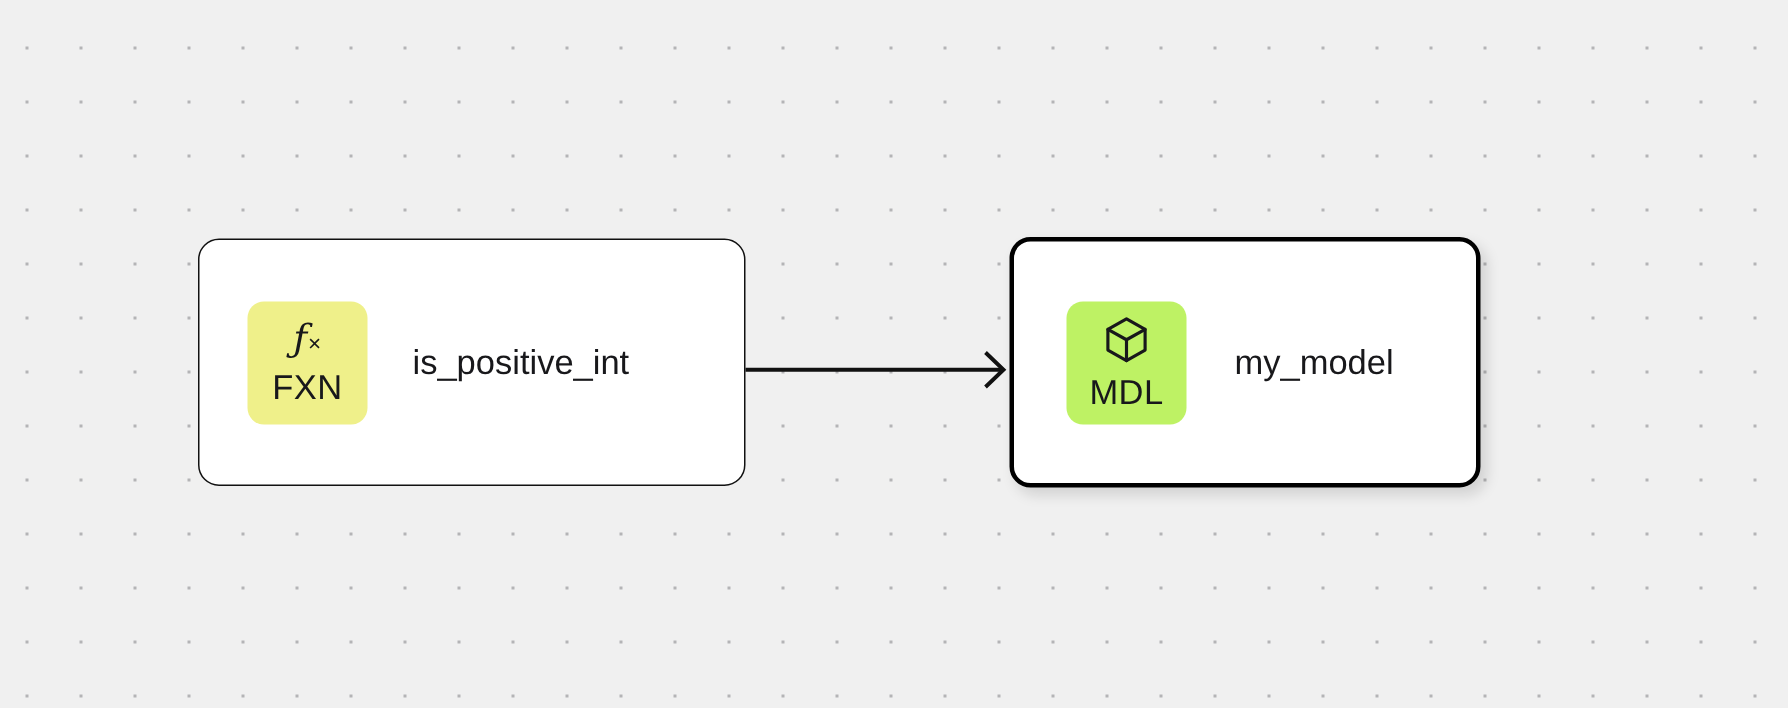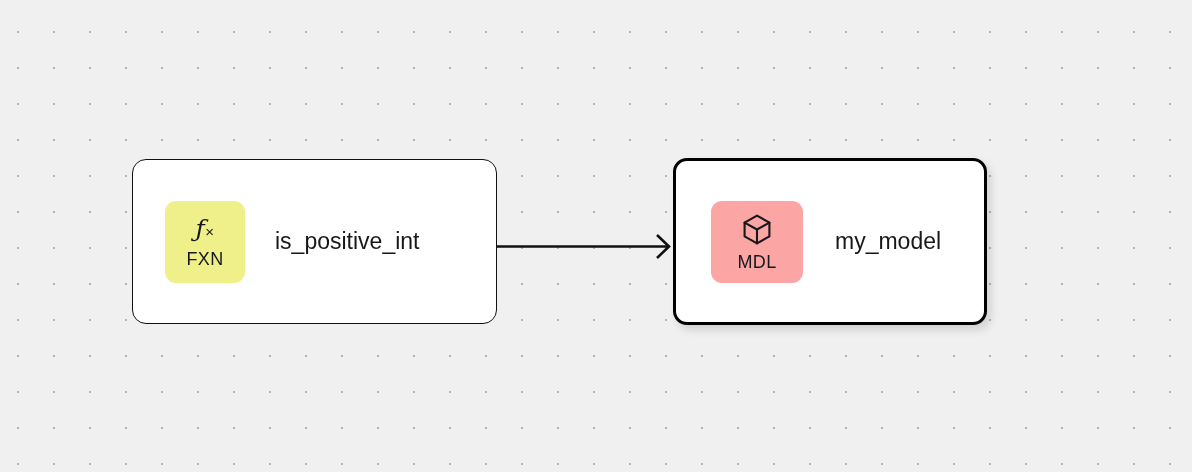--- a/index.html
+++ b/index.html
@@ -60,44 +60,44 @@
     border-radius: 11px;
     box-sizing: border-box;
   }
   .badge-fxn {
     width: 80px;
     height: 82px;
     margin-left: 32px;
     background: #eff08a;
   }
   .badge-mdl {
-    width: 92px;
+    width: 80px;
     height: 82px;
     margin-left: 35px;
-    background: #fca5a5;
+    background: #bef264;
   }
   .badge-glyph {
     line-height: 1;
     color: #18181b;
   }
   .fx-glyph {
     font-family: "DejaVu Serif", serif;
     font-style: italic;
     font-size: 25px;
     letter-spacing: 0.5px;
     padding-bottom: 2px;
   }
   .fx-glyph .times {
     font-family: "Liberation Sans", sans-serif;
     font-style: normal;
     font-size: 15px;
   }
   .badge-caption {
     font-family: "Liberation Sans", sans-serif;
-    font-size: 18px;
+    font-size: 23px;
     color: #18181b;
     letter-spacing: 0.3px;
     margin-top: 7px;
     line-height: 1;
   }
   .cube-icon {
     display: block;
   }
 
   

